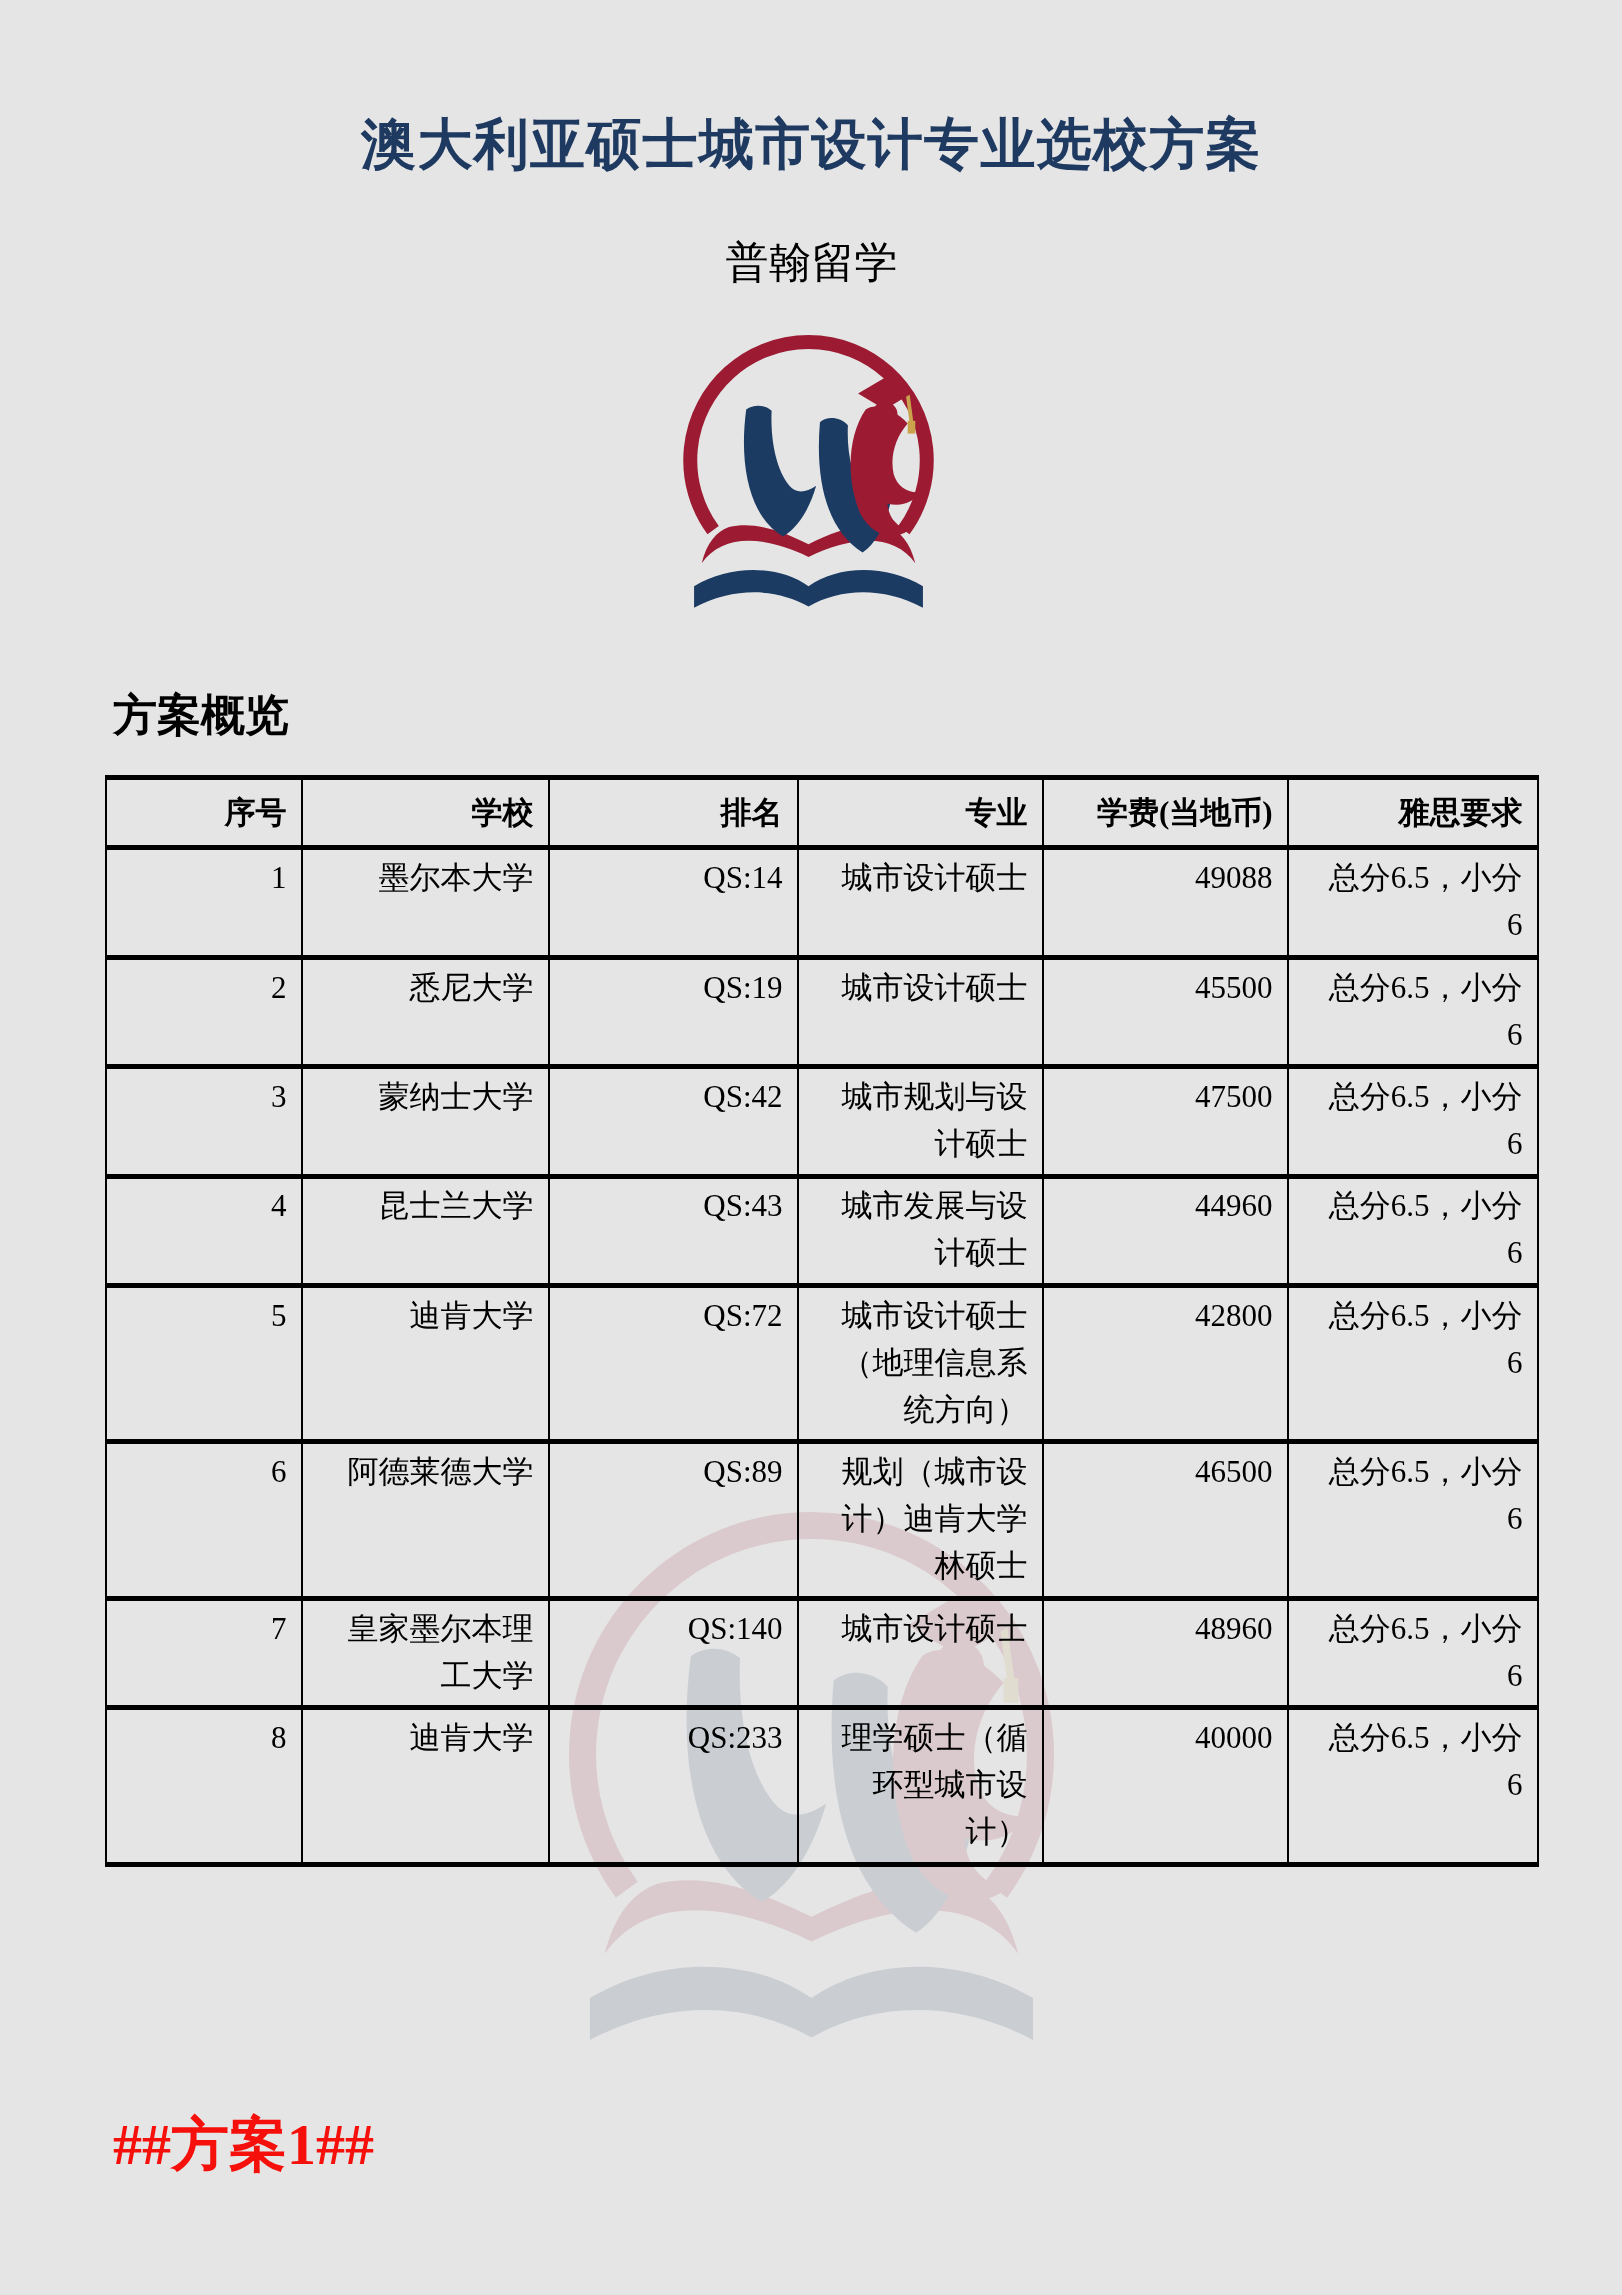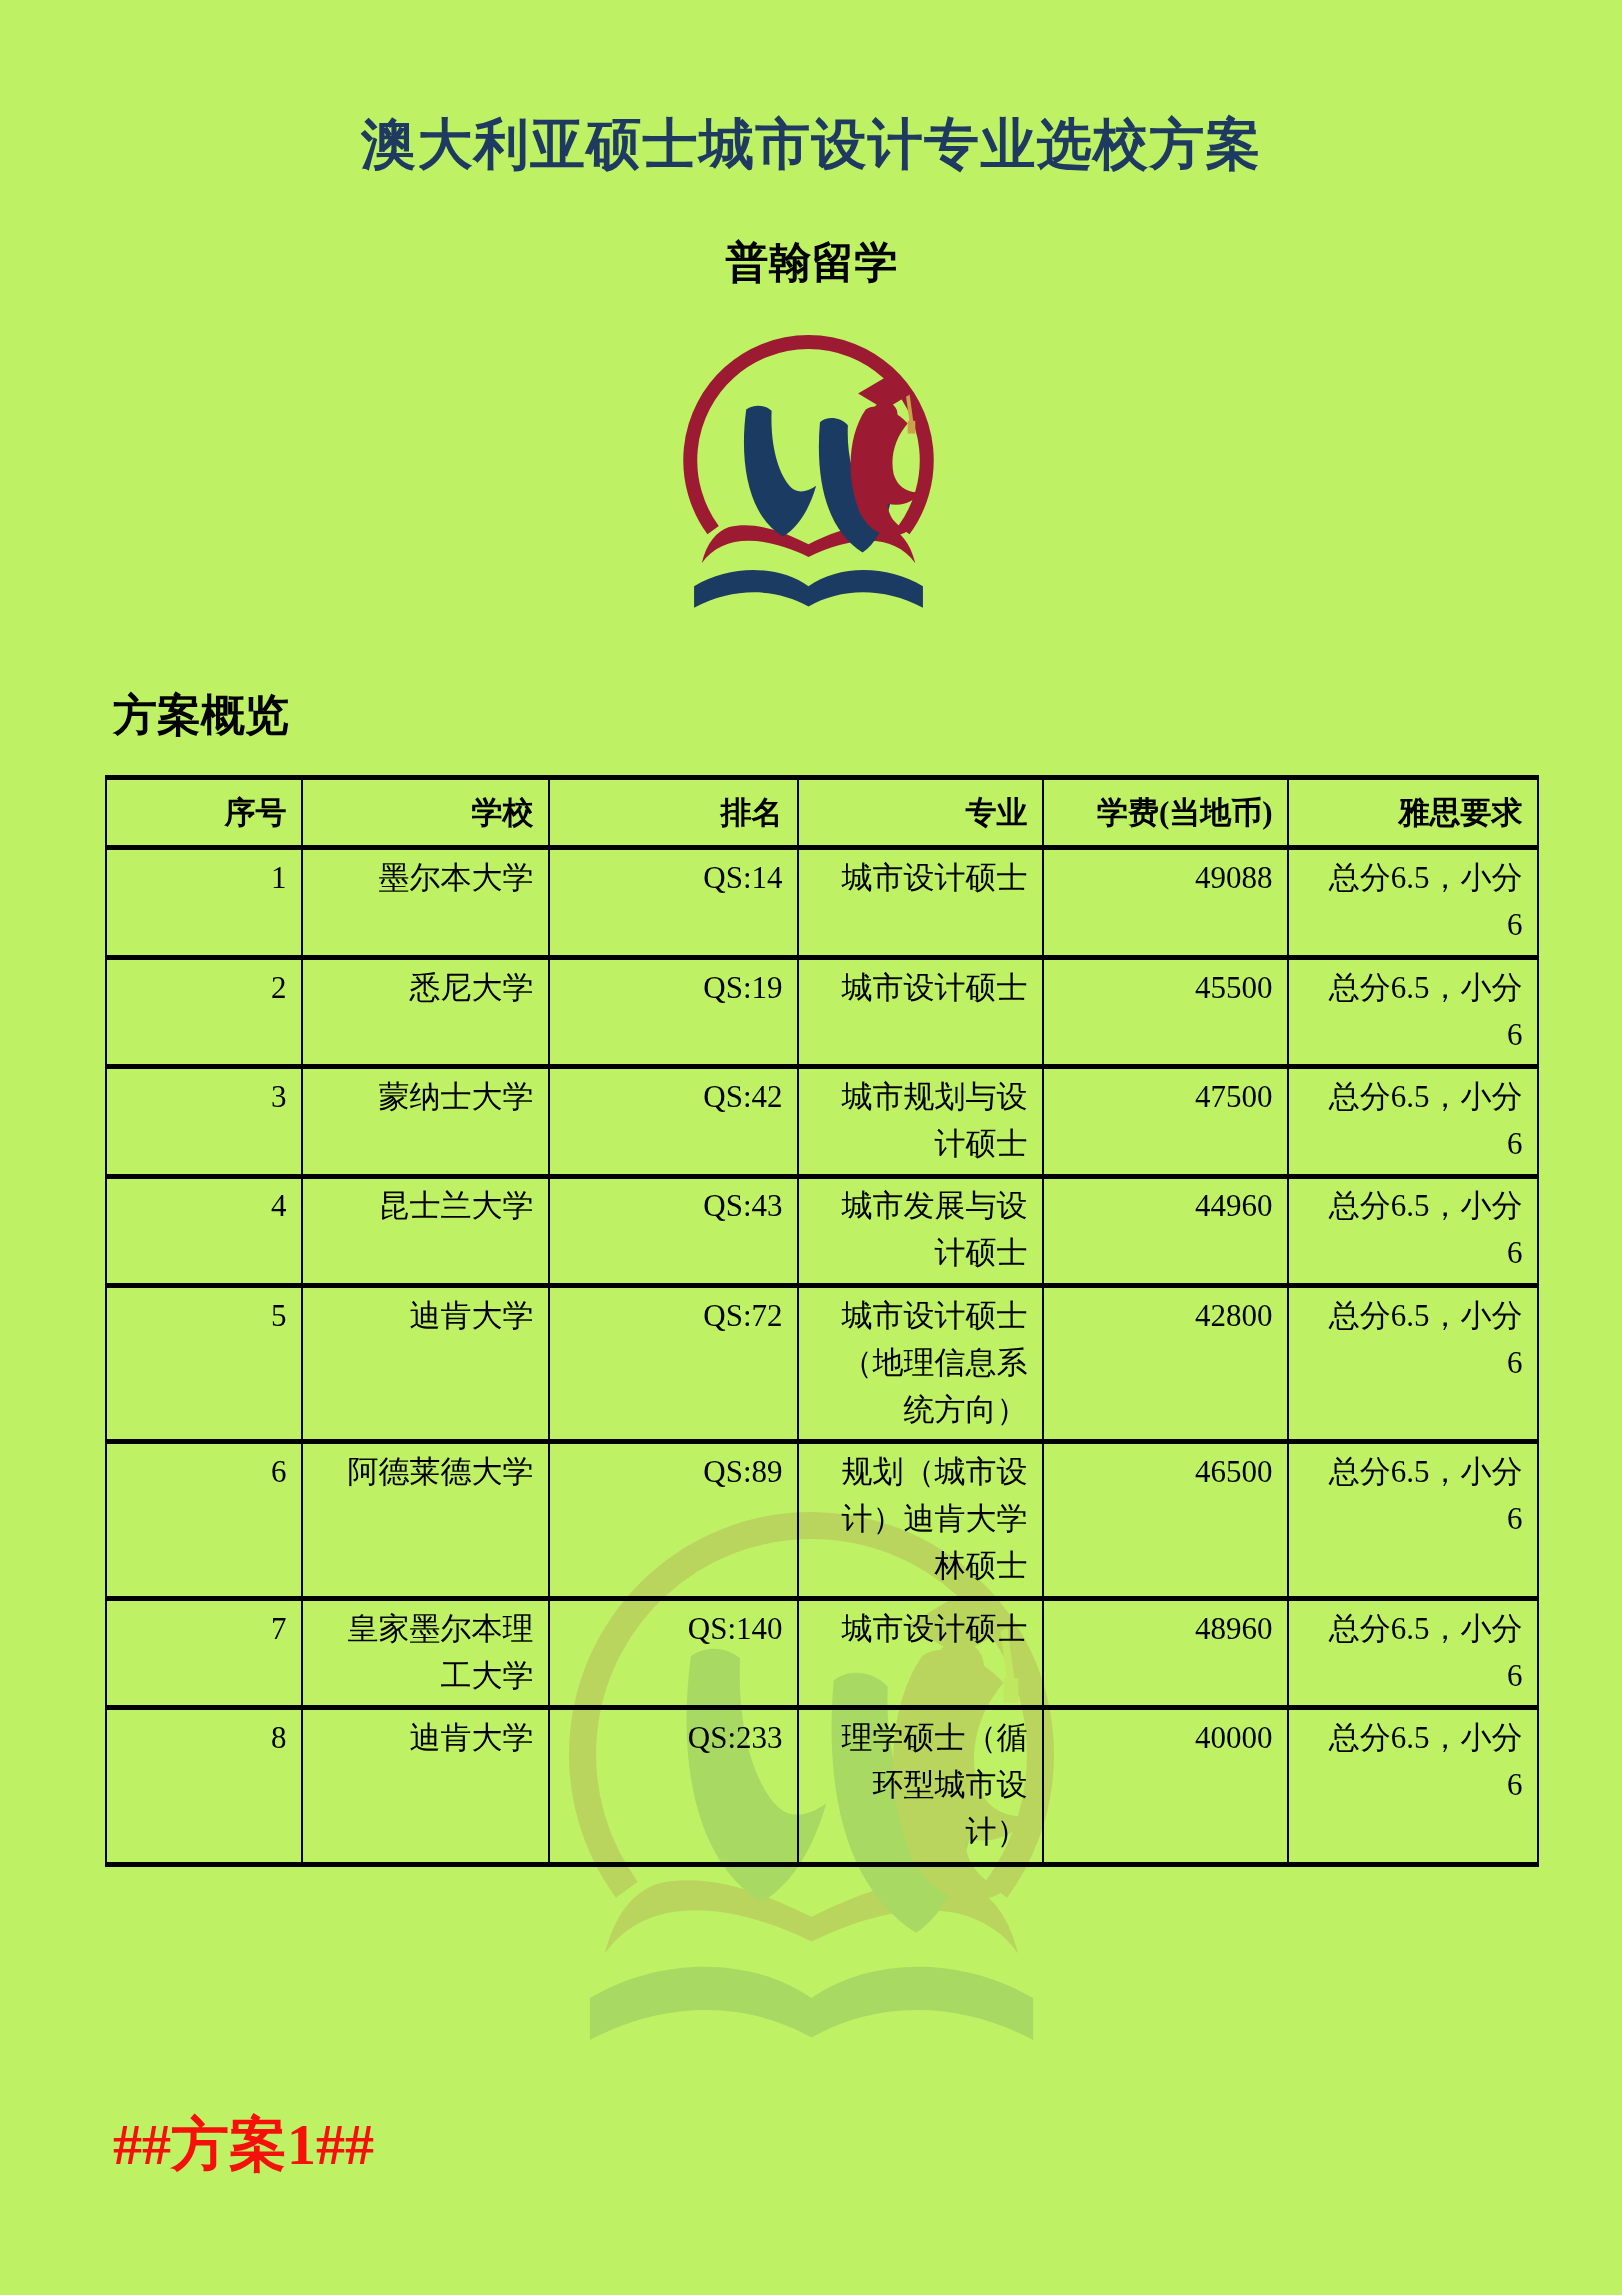--- a/index.html
+++ b/index.html
@@ -4,21 +4,21 @@
 <style>
   html, body {
     margin: 0;
     padding: 0;
     background: #ffffff;
   }
   .page {
     position: relative;
     width: 1623px;
     height: 2295px;
-    background: #bef264;
+    background: #e5e5e5;
     overflow: hidden;
     font-family: "Liberation Serif", "DejaVu Serif", serif;
     color: #000000;
   }
   .doc-title {
     position: absolute;
     top: 115px;
     left: 0;
     width: 100%;
     text-align: center;
@@ -29,21 +29,21 @@
     letter-spacing: 1.3px;
   }
   .doc-subtitle {
     position: absolute;
     top: 239px;
     left: 0;
     width: 100%;
     text-align: center;
     font-size: 43px;
     line-height: 1.1;
-    font-weight: bold;
+    font-weight: normal;
     color: #000000;
   }
   .logo-wrap {
     position: absolute;
     top: 330px;
     left: 675px;
     width: 267px;
     height: 286px;
   }
   .logo-wrap svg { width: 100%; height: 100%; }

